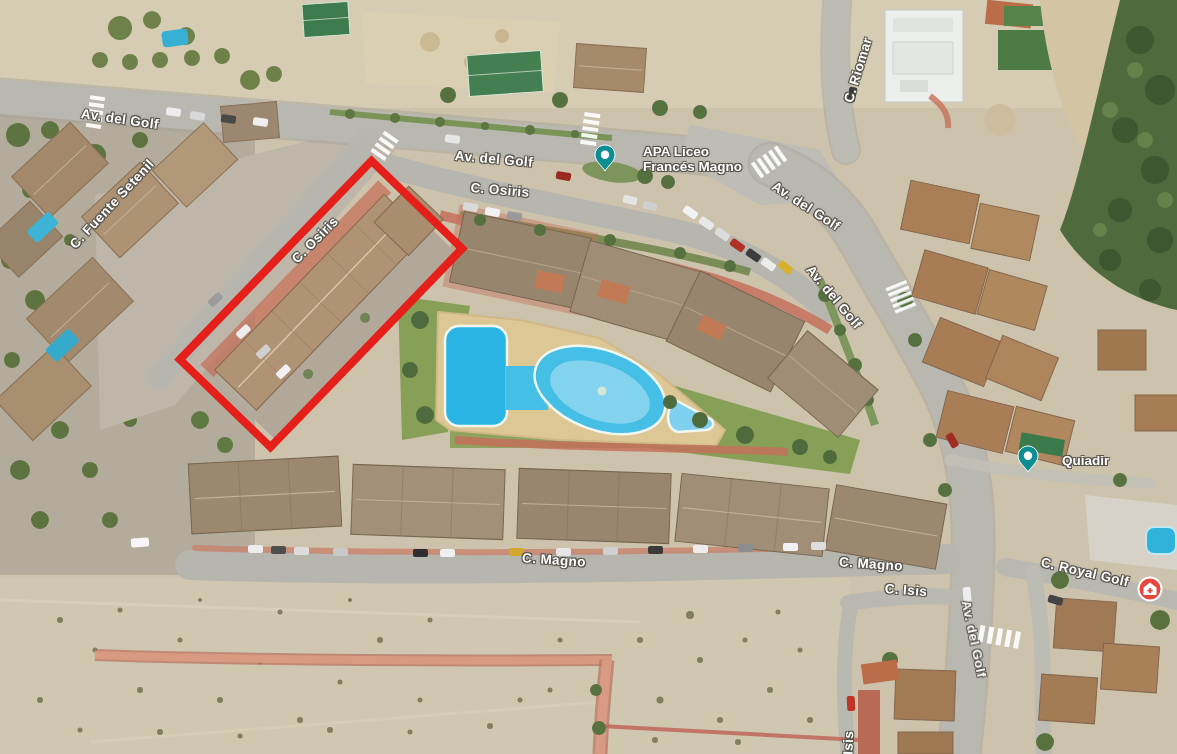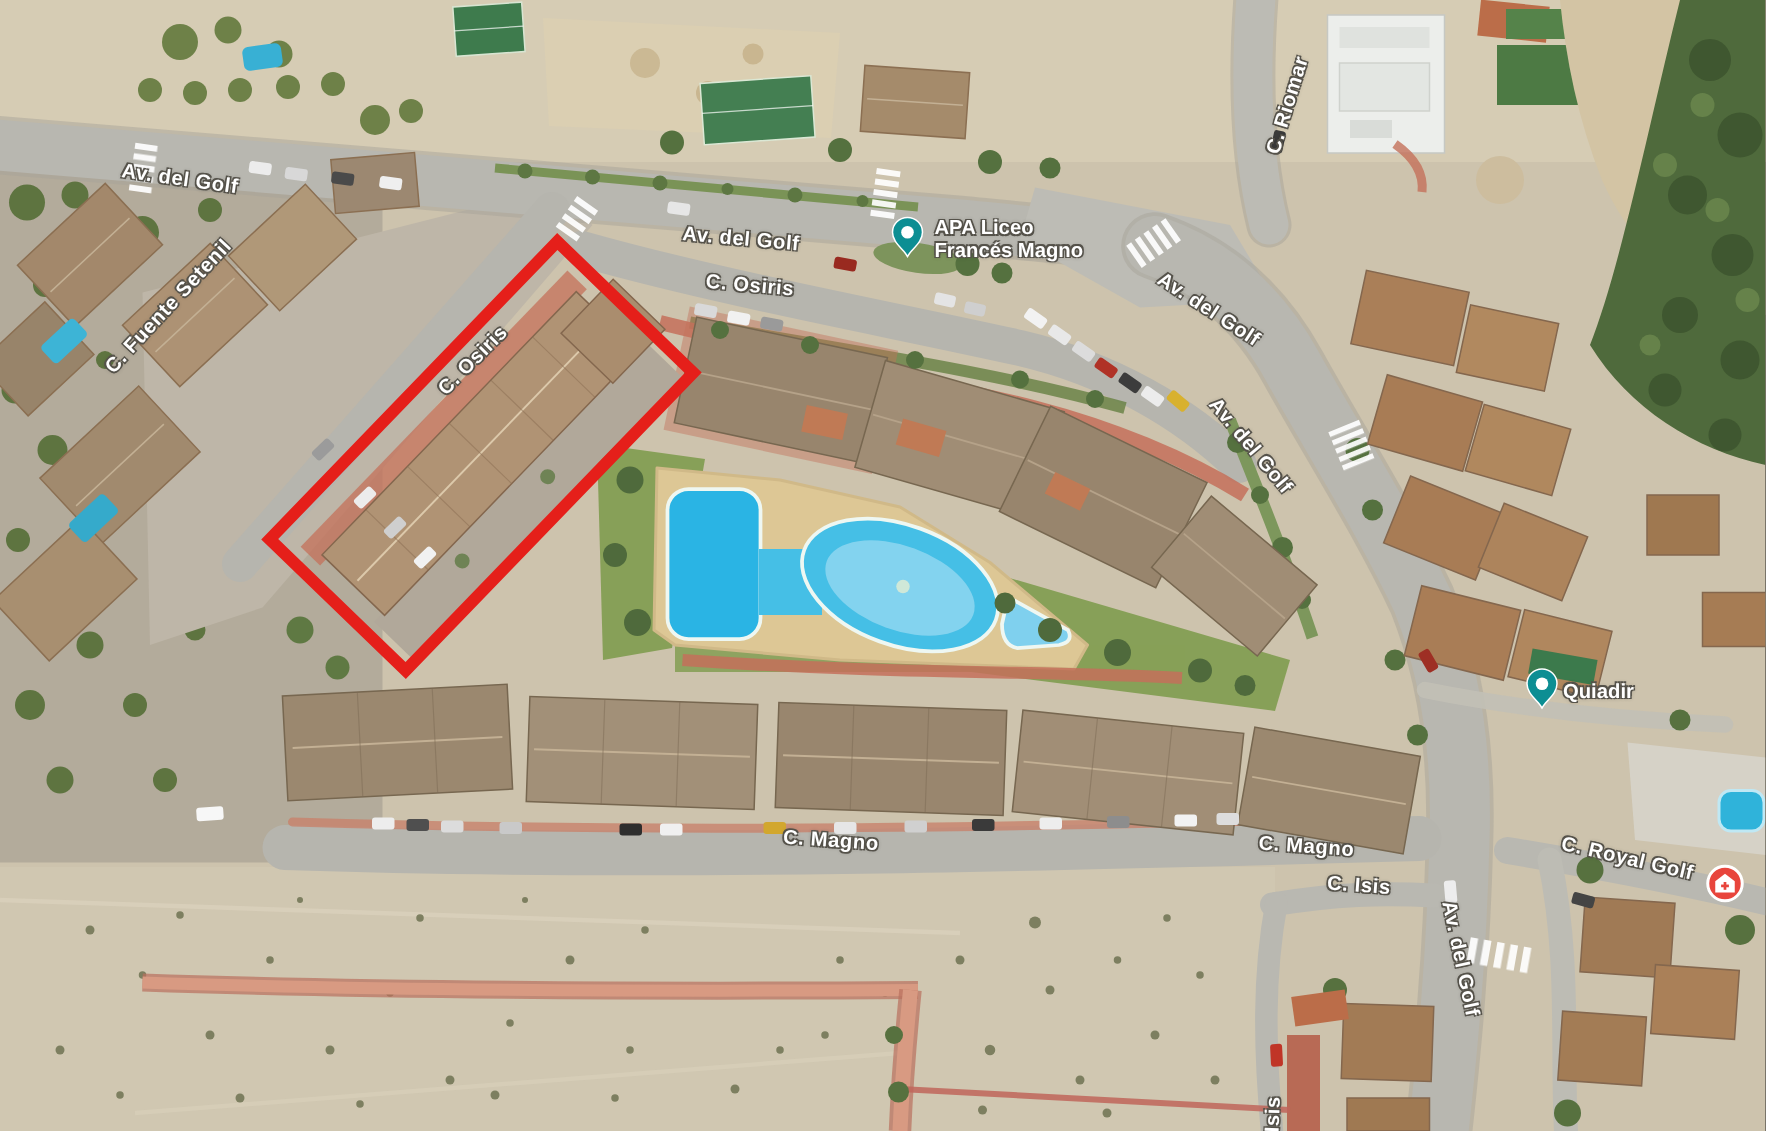--- a/index.html
+++ b/index.html
@@ -15,20 +15,21 @@
     text-shadow:-1px -1px 0 var(--label_outline,#55524a), 1px -1px 0 var(--label_outline,#55524a),
                 -1px 1px 0 var(--label_outline,#55524a), 1px 1px 0 var(--label_outline,#55524a),
                 0 0 3px rgba(40,40,40,.45);
   }
   .poi-label {
     position:absolute; white-space:nowrap; cursor:pointer;
     color:var(--label_text,#fff); font-size:13.5px; font-weight:bold; line-height:15px;
     text-shadow:-1px -1px 0 var(--label_outline,#55524a), 1px -1px 0 var(--label_outline,#55524a),
                 -1px 1px 0 var(--label_outline,#55524a), 1px 1px 0 var(--label_outline,#55524a),
                 0 0 3px rgba(40,40,40,.45);
+    margin-left:20px;
   }
   .poi-label span { display:block; }
   .poi-pin { position:absolute; width:22px; height:28px; cursor:pointer; }
   .poi-circle { position:absolute; width:26px; height:26px; cursor:pointer; }
   .highlight-rect {
     position:absolute; box-sizing:border-box; pointer-events:none;
     left:179px; top:237px; width:284px; height:134px;
     border:8px solid var(--annotation,#e8231d);
     transform:rotate(-46deg);
   }

